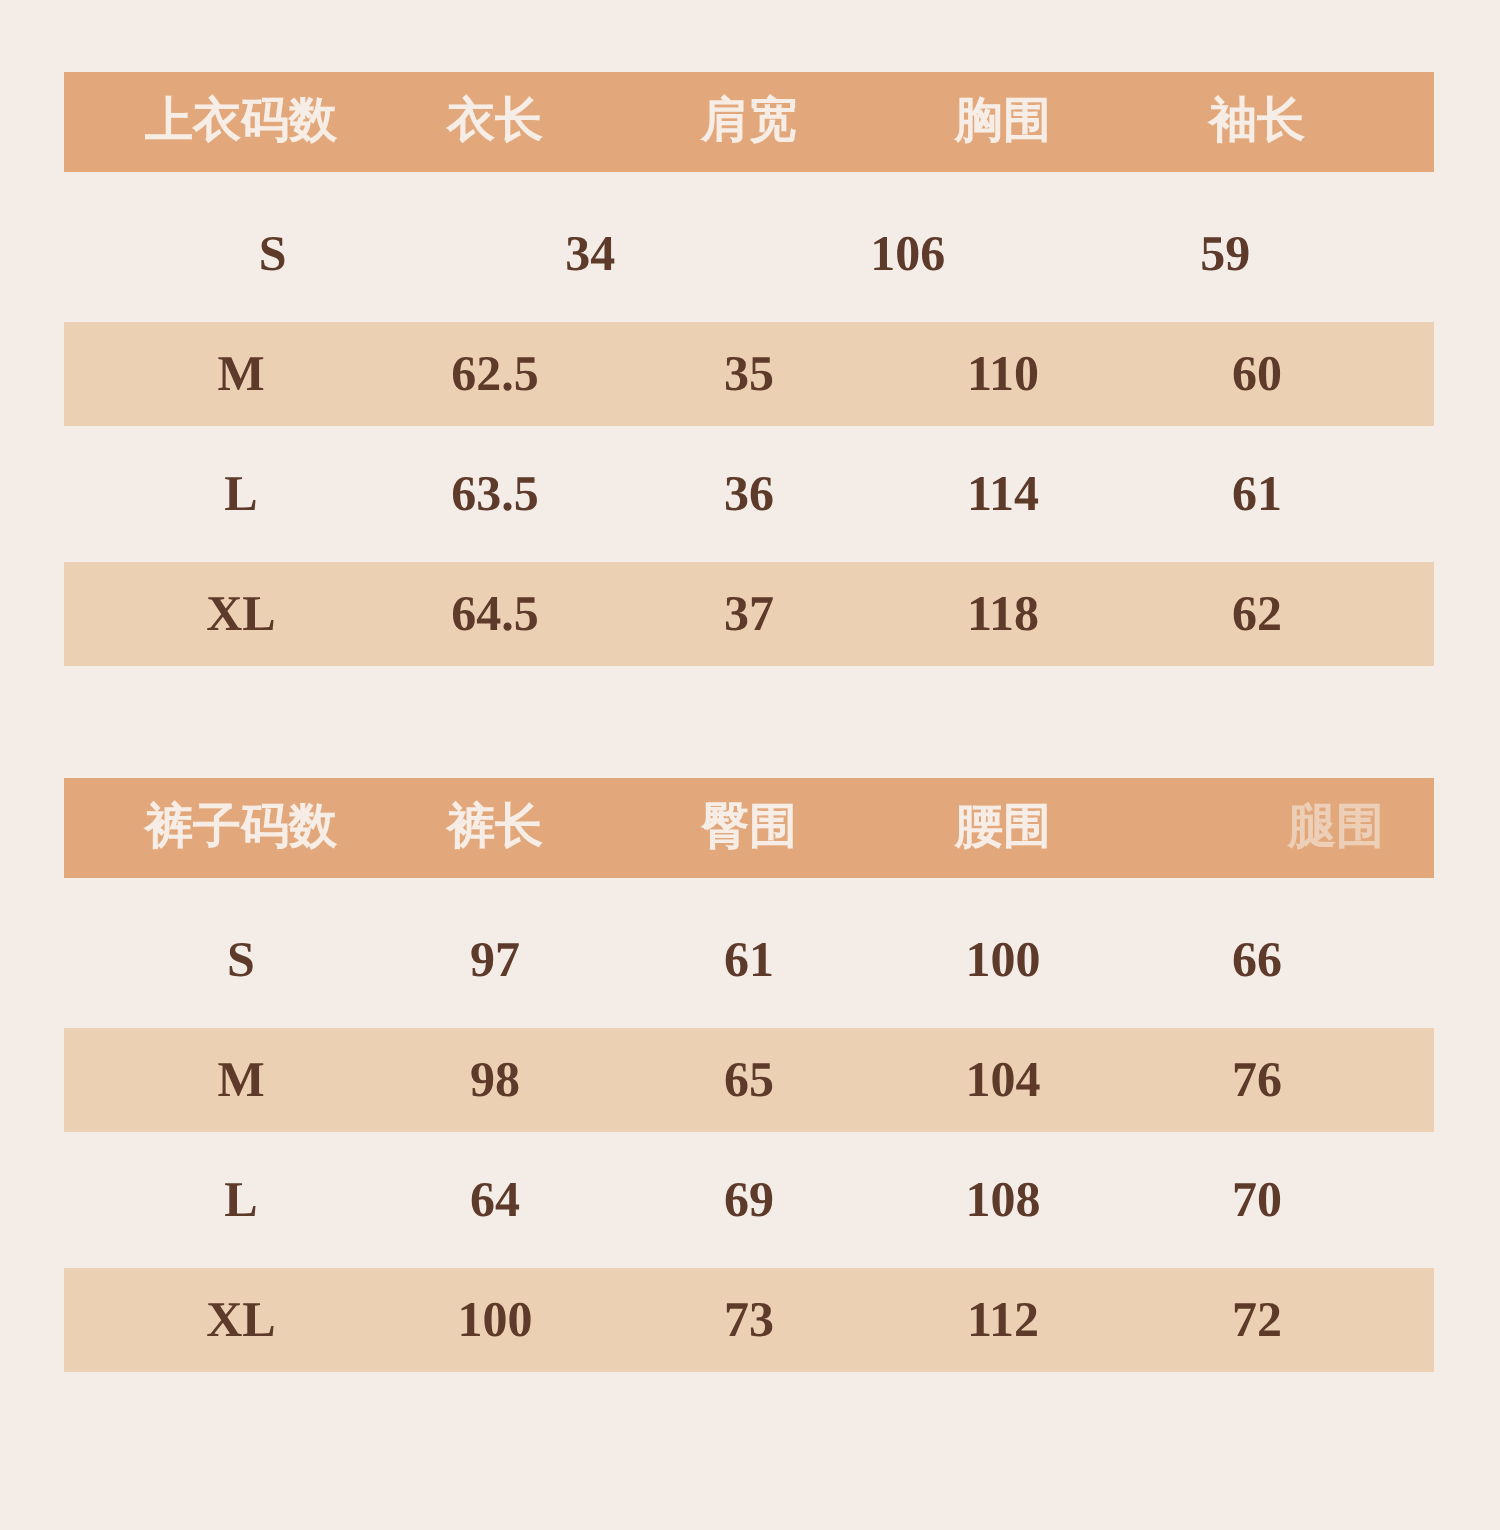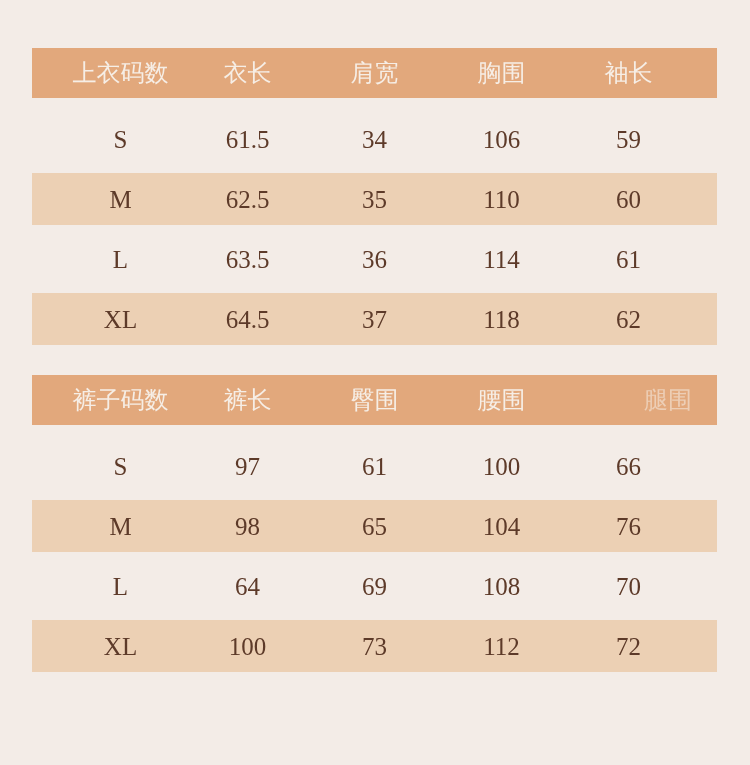--- a/index.html
+++ b/index.html
@@ -11,28 +11,29 @@
   }
   * { margin: 0; padding: 0; box-sizing: border-box; }
   html, body {
     width: 750px;
     height: 765px;
     background: var(--page-bg);
     font-family: "Liberation Serif", "DejaVu Serif", serif;
     overflow: hidden;
   }
   .chart {
-    padding-top: 48px;
+    padding-top: 36px;
+    font-weight: bold;
   }
   .size-table {
     width: 685px;
     margin-left: 32px;
   }
   .size-table + .size-table {
-    margin-top: 30px;
+    margin-top: 56px;
   }
   .thead {
     height: 50px;
     background: var(--header-bg);
     display: flex;
     align-items: center;
     padding: 0 25px;
   }
   .thead .cell {
     color: var(--header-text);
@@ -77,21 +78,20 @@
     <div class="thead">
       <div class="cell">上衣码数</div>
       <div class="cell">衣长</div>
       <div class="cell">肩宽</div>
       <div class="cell">胸围</div>
       <div class="cell">袖长</div>
     </div>
     <div class="tbody">
       <div class="trow">
         <div class="cell">S</div>
-        <div class="cell">61.5</div>
         <div class="cell">34</div>
         <div class="cell">106</div>
         <div class="cell">59</div>
       </div>
       <div class="trow banded">
         <div class="cell">M</div>
         <div class="cell">62.5</div>
         <div class="cell">35</div>
         <div class="cell">110</div>
         <div class="cell">60</div>

